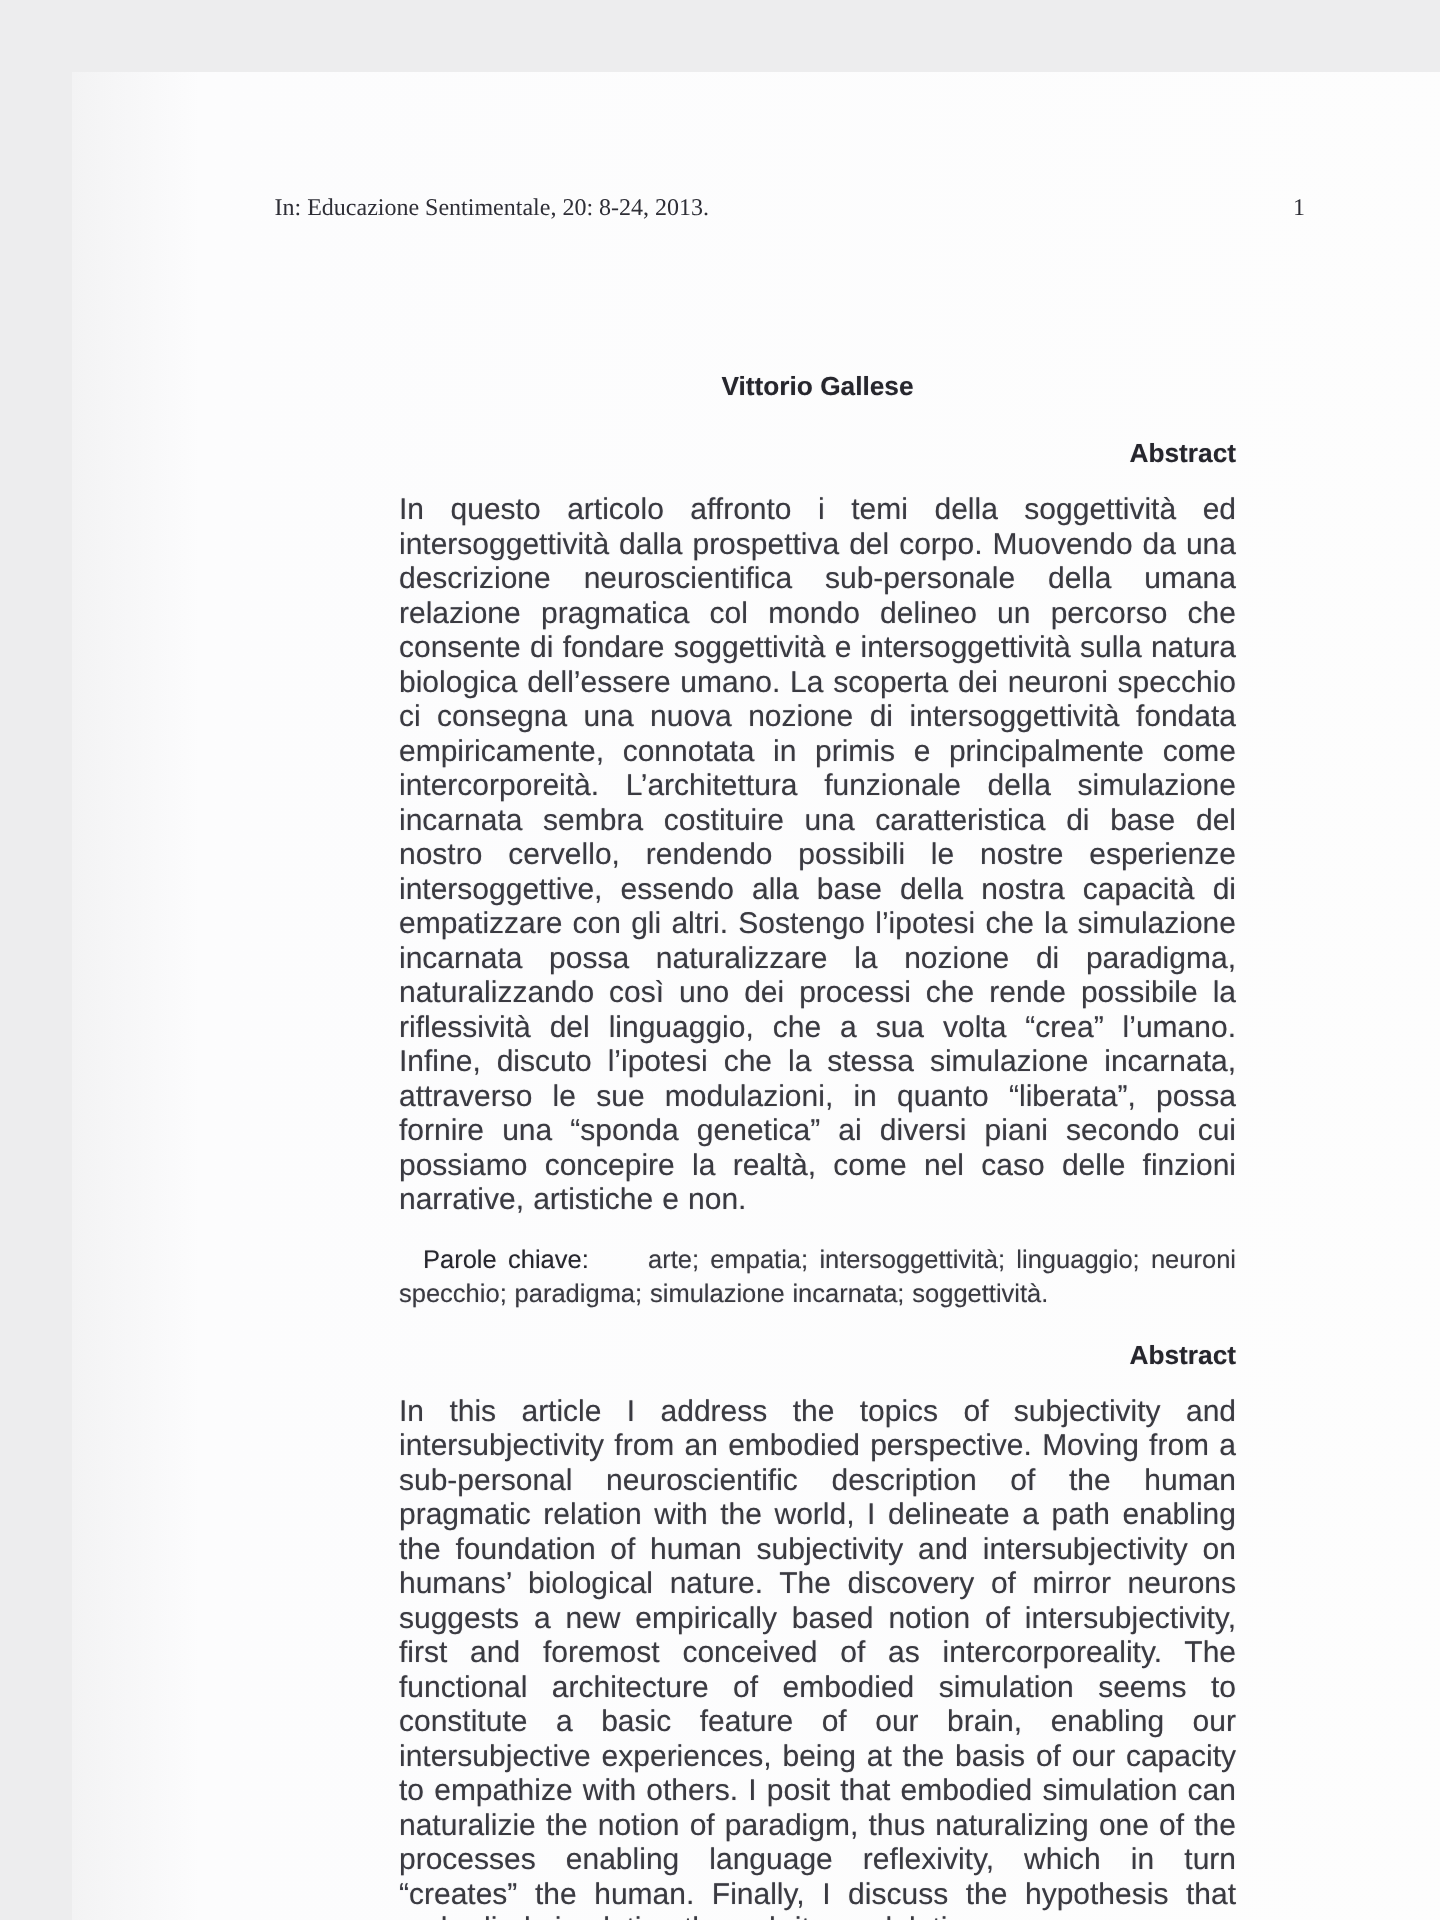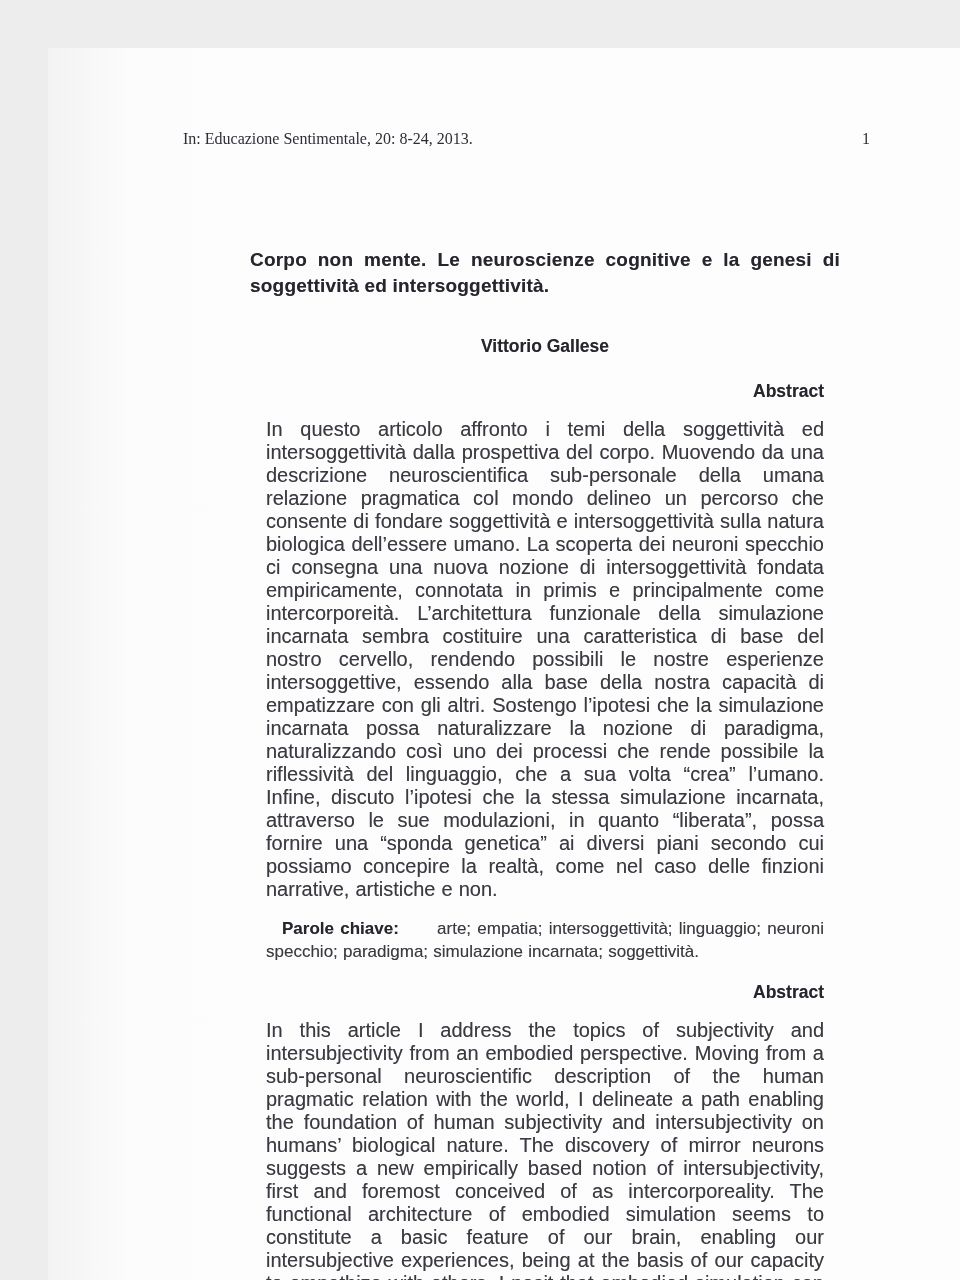--- a/index.html
+++ b/index.html
@@ -64,38 +64,37 @@
     text-align: justify;
     word-spacing: 0.5px;
   }
   .keywords { 
     font-size: 17px;
     line-height: 23px;
     text-align: justify;
     word-spacing: 0.5px;
   }
   .keywords strong {
-    font-weight: 700;
+    font-weight: 400;
     color: #26262d;
   }
   .abstract-en-section { margin-top: 19px; }
 </style>
 </head>
 <body>
 
 <div class="page">
 
   <header class="running-head">
     <span>In: Educazione Sentimentale, 20: 8-24, 2013.</span>
     <span>1</span>
   </header>
 
   <main class="content">
 
-    <h1 class="title">Corpo non mente. Le neuroscienze cognitive e la genesi di soggettività ed intersoggettività.</h1>
 
     <div class="author">Vittorio Gallese</div>
 
     <section>
       <h2 class="abstract-heading">Abstract</h2>
       <p class="body-par">In questo articolo affronto i temi della soggettività ed intersoggettività dalla prospettiva del corpo. Muovendo da una descrizione neuroscientifica sub-personale della umana relazione pragmatica col mondo delineo un percorso che consente di fondare soggettività e intersoggettività sulla natura biologica dell’essere umano. La scoperta dei neuroni specchio ci consegna una nuova nozione di intersoggettività fondata empiricamente, connotata in primis e principalmente come intercorporeità. L’architettura funzionale della simulazione incarnata sembra costituire una caratteristica di base del nostro cervello, rendendo possibili le nostre esperienze intersoggettive, essendo alla base della nostra capacità di empatizzare con gli altri. Sostengo l’ipotesi che la simulazione incarnata possa naturalizzare la nozione di paradigma, naturalizzando così uno dei processi che rende possibile la riflessività del linguaggio, che a sua volta “crea” l’umano. Infine, discuto l’ipotesi che la stessa simulazione incarnata, attraverso le sue modulazioni, in quanto “liberata”, possa fornire una “sponda genetica” ai diversi piani secondo cui possiamo concepire la realtà, come nel caso delle finzioni narrative, artistiche e non.</p>
       <p class="keywords">
         <strong>Parole chiave:</strong>
         <span>arte; empatia; intersoggettività; linguaggio; neuroni specchio; paradigma; simulazione incarnata; soggettività.</span>
       </p>

